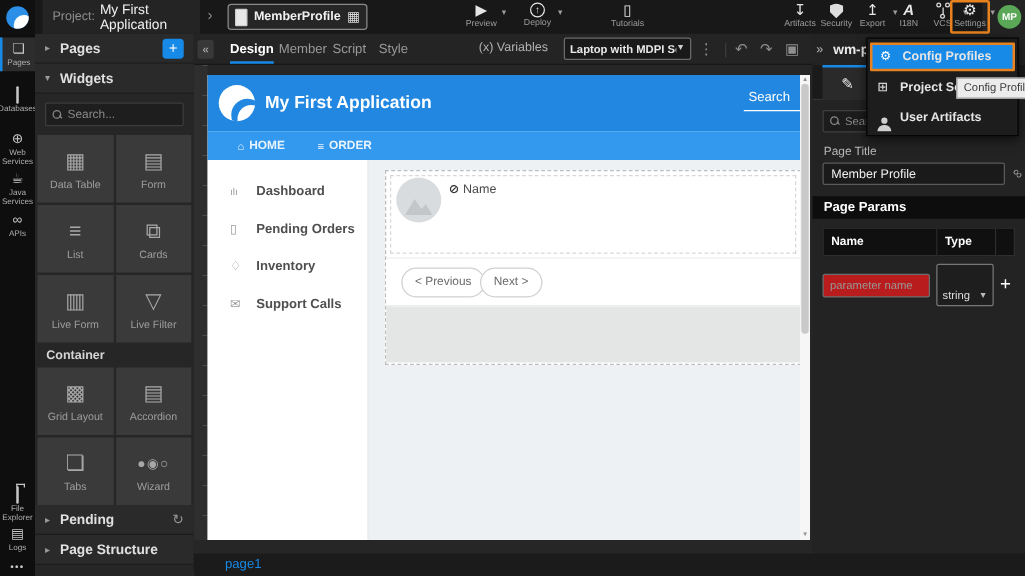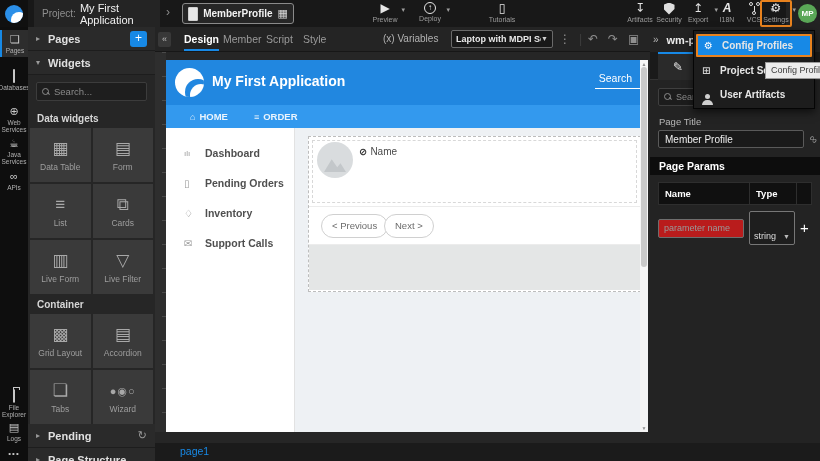--- a/index.html
+++ b/index.html
@@ -265,21 +265,20 @@
       <span class="plus-btn">+</span>
     </div>
     <div class="prow">
       <span class="tri">▾</span>
       <span class="sl">Widgets</span>
     </div>
     <div class="psearch">
       <span class="mag"></span>
       <input placeholder="Search..." style="">
     </div>
-    <div class="wsec">Data widgets</div>
     <div class="tiles">
       <div class="tile">
         <span class="t-ic">▦</span>
         <span class="t-lb">Data Table</span>
       </div>
       <div class="tile">
         <span class="t-ic">▤</span>
         <span class="t-lb">Form</span>
       </div>
       <div class="tile">

